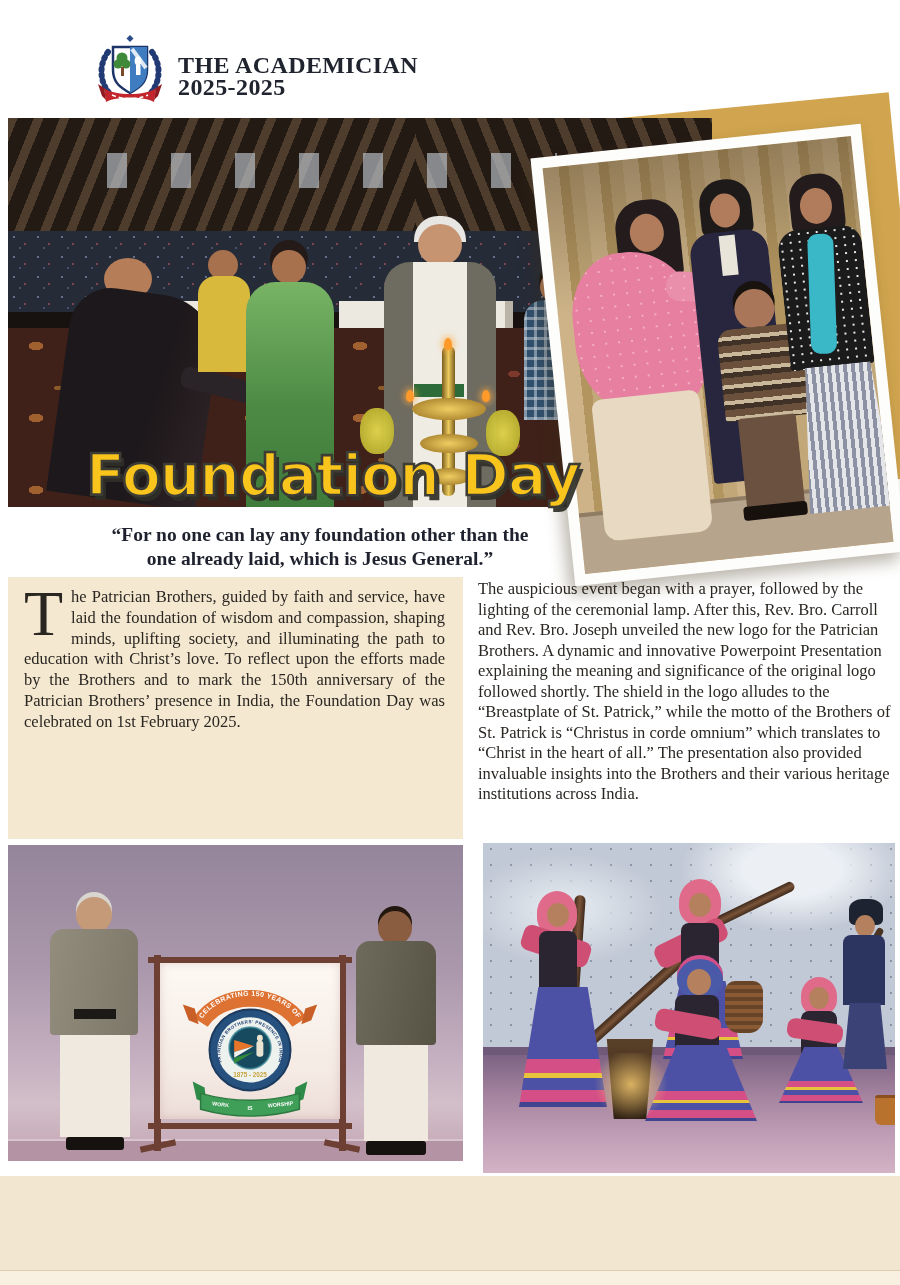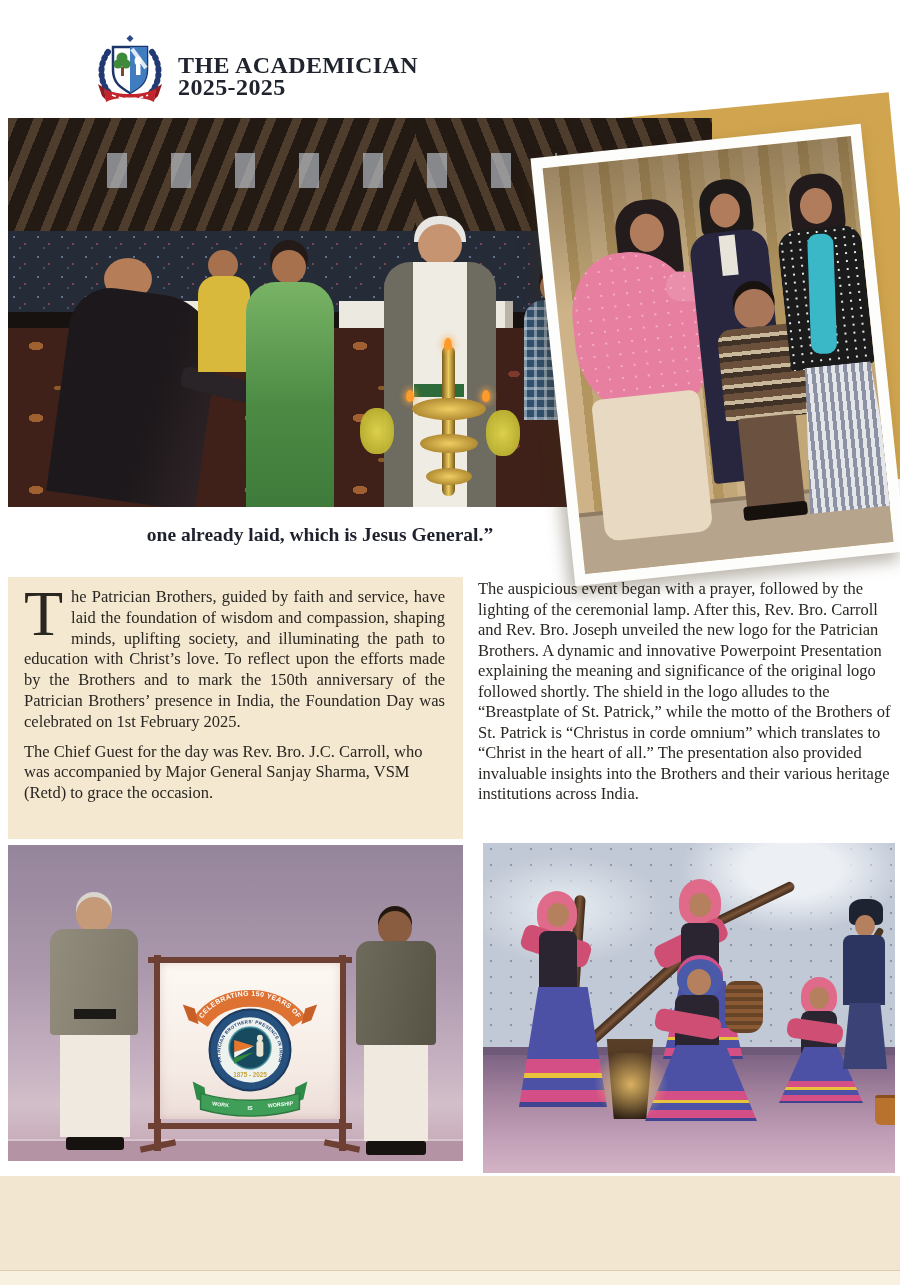--- a/index.html
+++ b/index.html
@@ -280,27 +280,28 @@
       <div class="boy-pants"></div>
       <div class="boy-shoes"></div>
       <div class="g3-hair"></div>
       <div class="g3-face"></div>
       <div class="g3-jacket"></div>
       <div class="g3-scarf"></div>
       <div class="g3-skirt"></div>
     </div>
   </div>
 
+  <div class="hero-title">Foundation Day</div>
   <div class="quote">
+    <div>“For no one can lay any foundation other than the</div>
     <div>one already laid, which is Jesus General.”</div>
   </div>
 
   <div class="left-col">
     <p><span class="dropcap">T</span><span>he Patrician Brothers, guided by faith and service, have laid the foundation of wisdom and compassion, shaping minds, uplifting society, and illuminating the path to education with Christ’s love. To reflect upon the efforts made by the Brothers and to mark the 150th anniversary of the Patrician Brothers’ presence in India, the Foundation Day was celebrated on 1st February 2025.</span></p>
-    <p class="second">The Chief Guest for the day was Rev. Bro. J.C. Carroll, who was accompanied by Major General Sanjay Sharma, VSM (Retd) to grace the occasion.</p>
   </div>
   <div class="right-col">
     <p>The auspicious event began with a prayer, followed by the lighting of the ceremonial lamp. After this, Rev. Bro. Carroll and Rev. Bro. Joseph unveiled the new logo for the Patrician Brothers. A dynamic and innovative Powerpoint Presentation explaining the meaning and significance of the original logo followed shortly. The shield in the logo alludes to the “Breastplate of St. Patrick,” while the motto of the Brothers of St. Patrick is “Christus in corde omnium” which translates to “Christ in the heart of all.” The presentation also provided invaluable insights into the Brothers and their various heritage institutions across India.</p>
   </div>
 
   <div class="photo-banner">
     <div class="pb-stagefront"></div>
 
     <div class="man man-left" style="left:42px; top:52px; width:90px; height:256px;">
       <div class="m-head"></div>

